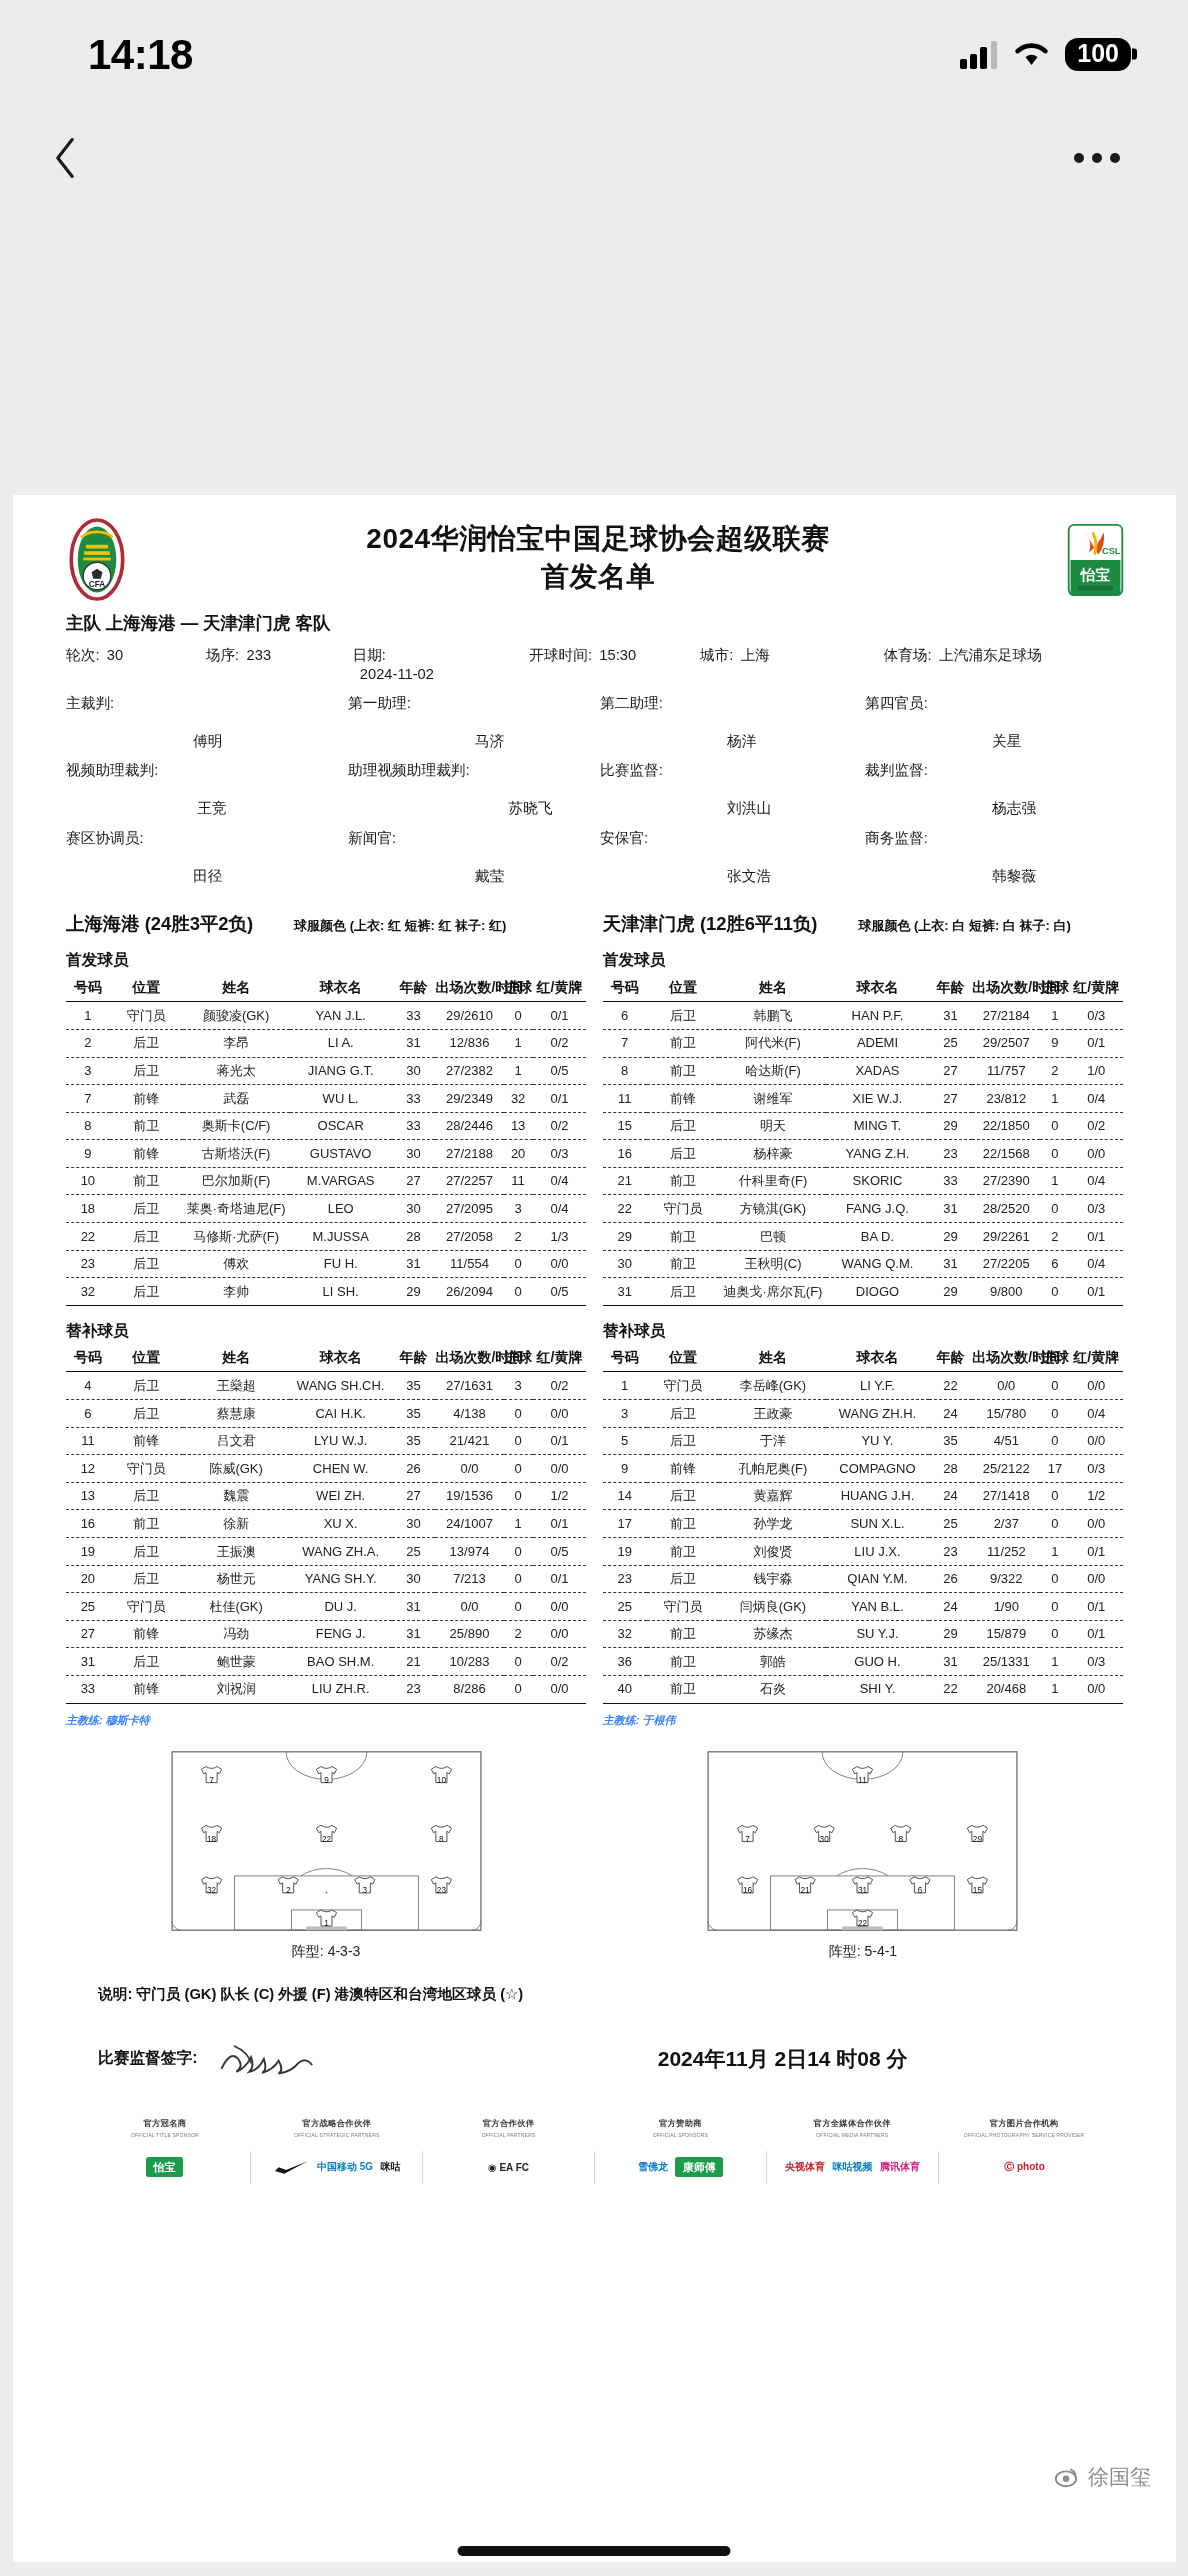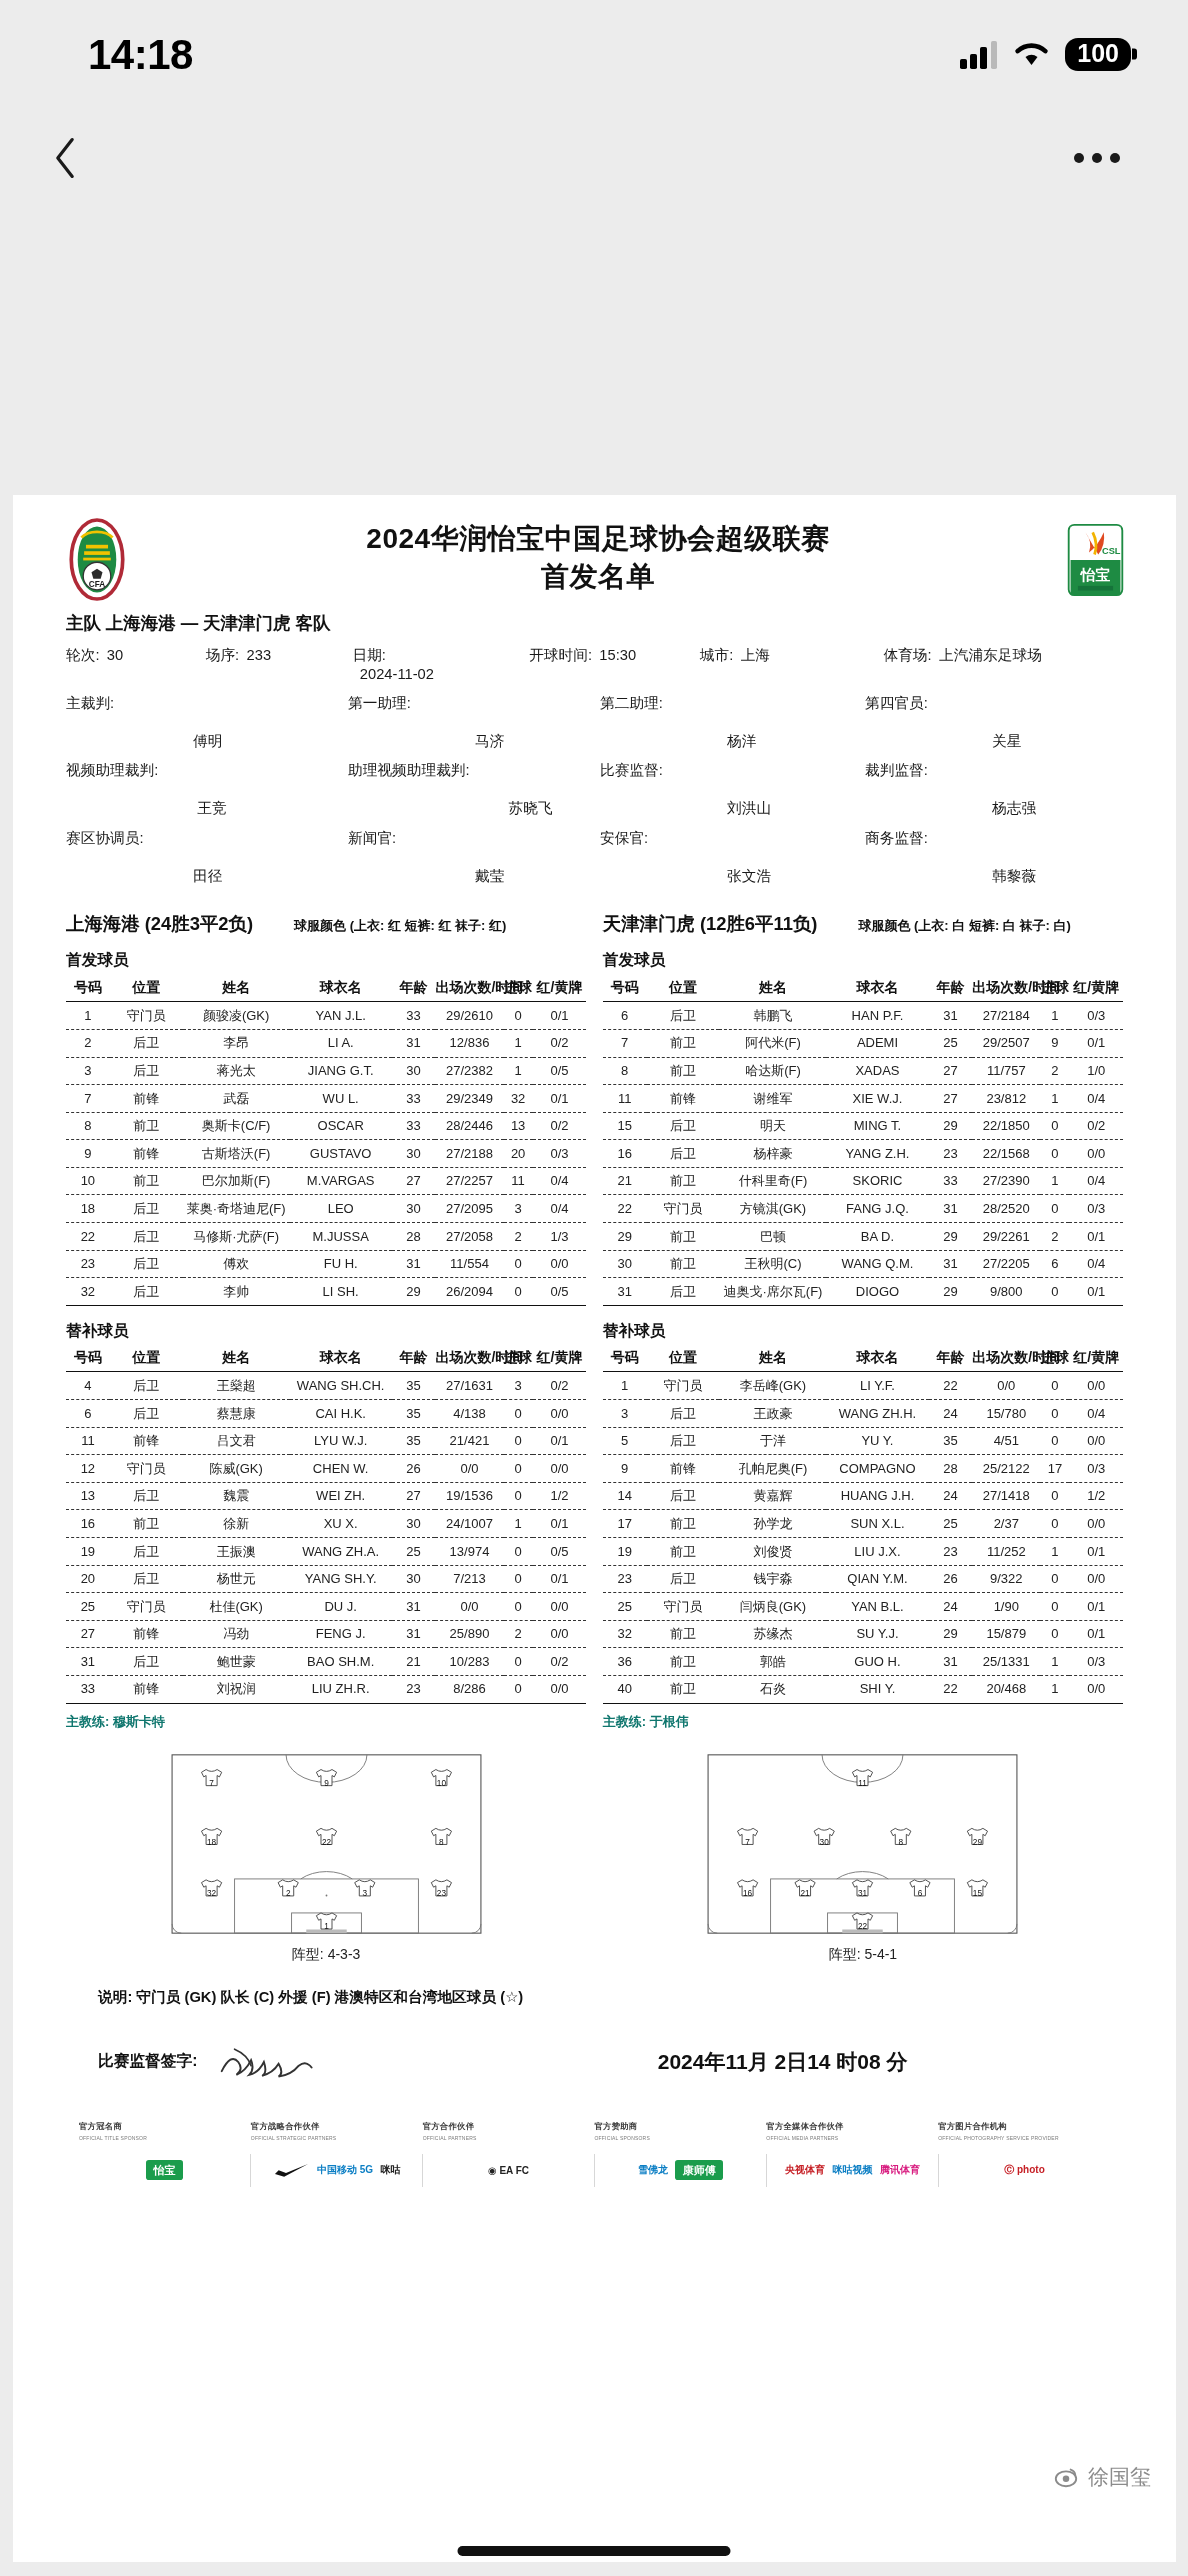--- a/index.html
+++ b/index.html
@@ -160,21 +160,21 @@
   .c-num   { width: 9%; }
   .c-pos   { width: 15%; }
   .c-name  { width: 22%; }
   .c-shirt { width: 21%; }
   .c-age   { width: 9%; }
   .c-apps  { width: 14%; }
   .c-goal  { width: 6%; }
   .c-card  { width: 11%; }
 
   .coach-row { display: flex; padding: 9.2px 53px 0 53px; }
-  .coach-col { width: 533px; font-size: 13px; font-weight: 700; color: #0f766e; }
+  .coach-col { width: 533px; font-size: 11px; font-weight: 700; color: #3b82f6; font-style: italic; }
   .coach-col + .coach-col { margin-left: 16.6px; }
 
   
   .pitch-row { display: flex; padding: 22px 53px 0 53px; }
   .pitch-col { width: 533px; display: flex; flex-direction: column; align-items: center; }
   .pitch-col + .pitch-col { margin-left: 16.6px; }
   .pitch { width: 313px; height: 182px; }
   .formation { font-size: 14px; color: #222; margin-top: 11px; }
 
   .legend {
@@ -189,21 +189,21 @@
   .sign-label { font-size: 15.7px; font-weight: 700; color: #111; }
   .sign-mark { width: 138px; height: 44px; margin-left: 18.4px; }
   .sign-date {
     margin-left: 304px;
     font-size: 21px; font-weight: 700; color: #111;
   }
 
   
   .sponsors { padding: 37px 66px 0 66px; }
   .sp-heads { display: flex; }
-  .sp-head { flex: 1; text-align: left; }
+  .sp-head { flex: 1; text-align: center; }
   .sp-head .cn { font-size: 8.3px; font-weight: 700; color: #3a3a3a; letter-spacing: 0.3px; }
   .sp-head .en { font-size: 5px; color: #7b7b7b; margin-top: 2.8px; letter-spacing: 0.2px; }
   .sp-logos { display: flex; margin-top: 13px; align-items: center; }
   .sp-cell {
     flex: 1; display: flex; align-items: center; justify-content: center;
     gap: 7.4px; height: 33px; border-right: 0.9px solid #d7d7d7;
   }
   .sp-cell:last-child { border-right: none; }
   .sp-box {
     font-size: 11px; font-weight: 700; color: #fff; background: #1b9c4c;

